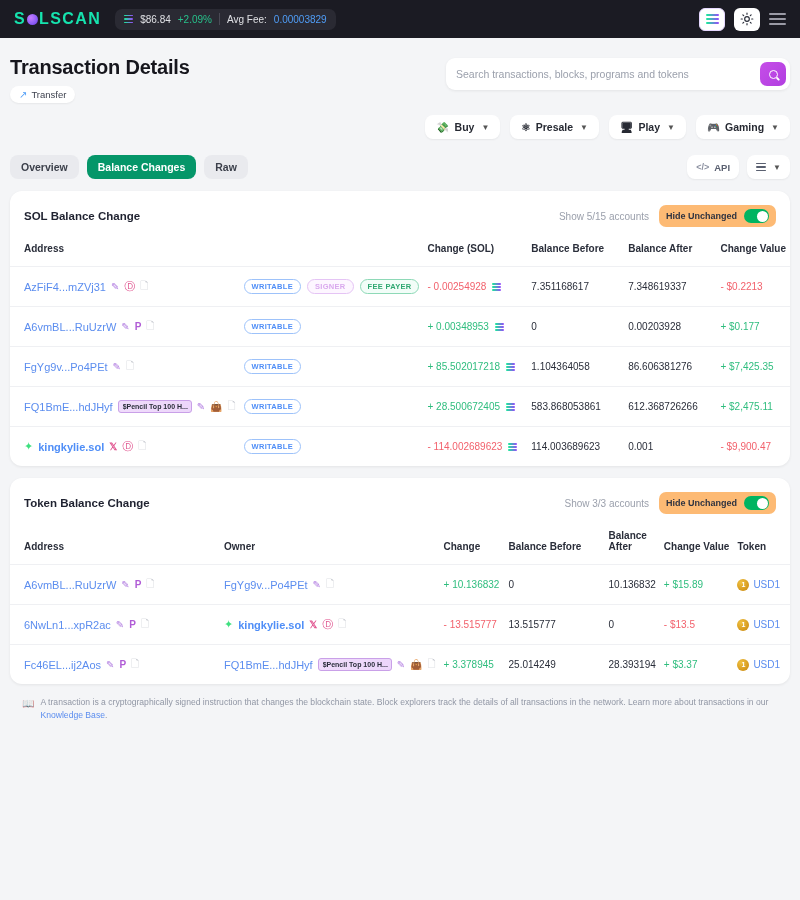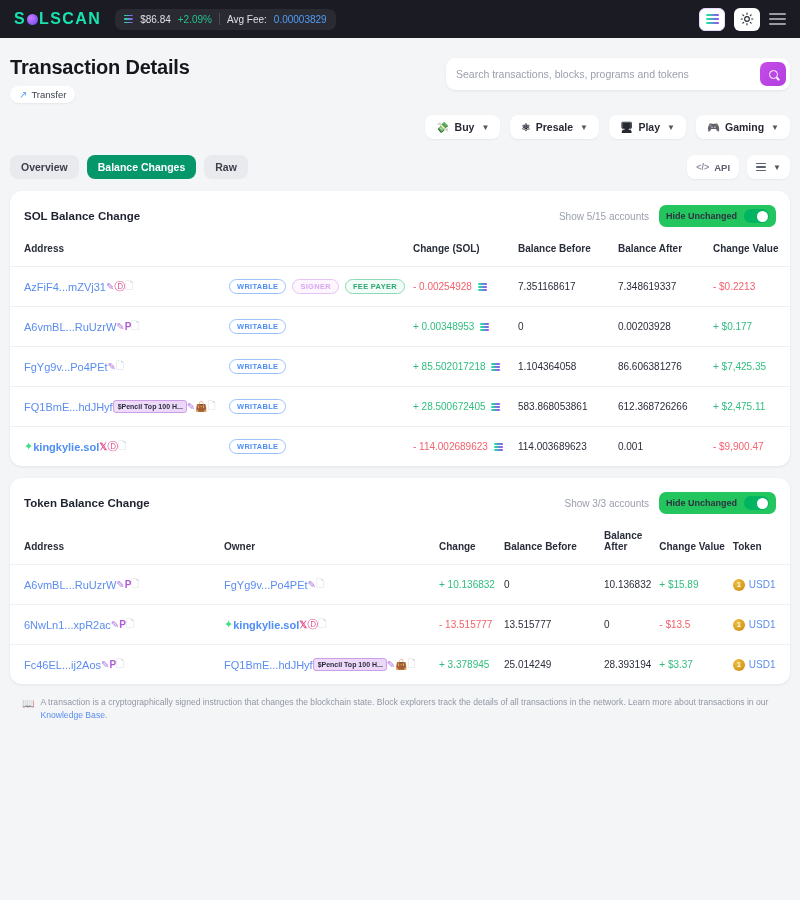--- a/index.html
+++ b/index.html
@@ -121,39 +121,39 @@
     box-shadow: 0 1px 3px rgba(0,0,0,.07); overflow: hidden;
   }
   .card-head {
     display: flex; align-items: center; padding: 14px 14px 10px 14px;
   }
   .card-title { font-size: 11.5px; font-weight: 700; color: #1f2230; }
   .card-head-right { margin-left: auto; display: flex; align-items: center; gap: 10px; }
   .accounts-count { font-size: 10px; color: #9ba0ac; }
   .hide-toggle {
     display: flex; align-items: center; gap: 7px;
-    background: #22c55e; border-radius: 7px; padding: 4px 7px;
+    background: #fdba74; border-radius: 7px; padding: 4px 7px;
   }
   .hide-toggle .lbl { font-size: 9px; font-weight: 700; color: #2f3340; }
   .switch { width: 25px; height: 14px; border-radius: 8px; background: #00b461; position: relative; cursor: pointer; }
   .switch .knob { position: absolute; top: 1.5px; right: 1.5px; width: 11px; height: 11px; border-radius: 50%; background: #fff; }
 
   table { width: 100%; border-collapse: collapse; }
   thead th {
     text-align: left; font-size: 10px; font-weight: 700; color: #2a2e3a;
     padding: 6px 4px 12px 4px; vertical-align: bottom; white-space: nowrap;
   }
   thead th:first-child { padding-left: 14px; }
   tbody td {
     font-size: 10px; color: #2a2e3a; padding: 11px 4px; vertical-align: middle;
     border-top: 1px solid #eff0f3; white-space: nowrap;
   }
   tbody td:first-child { padding-left: 14px; }
   .addr { color: #5b8def; font-size: 11px; font-weight: 500; cursor: pointer; }
-  .addr-cell { display: flex; align-items: center; }
+  .addr-cell { display: flex; align-items: center; gap: 5px; }
   .ico { cursor: pointer; display: inline-flex; align-items: center; }
   .pen { color: #b07be0; font-size: 10px; }
   .at { color: #e0548f; font-size: 11px; }
   .pp { color: #b05cd6; font-size: 10px; font-weight: 700; }
   .copy { color: #c4c7ce; font-size: 10px; }
   .xmark { color: #e0548f; font-size: 10px; font-weight: 700; }
   .bag { font-size: 10px; }
   .sparkle { color: #3ee07f; font-size: 11px; }
   .dom-name { color: #4f8ef7; font-size: 11px; font-weight: 600; }
   .nft-chip {

